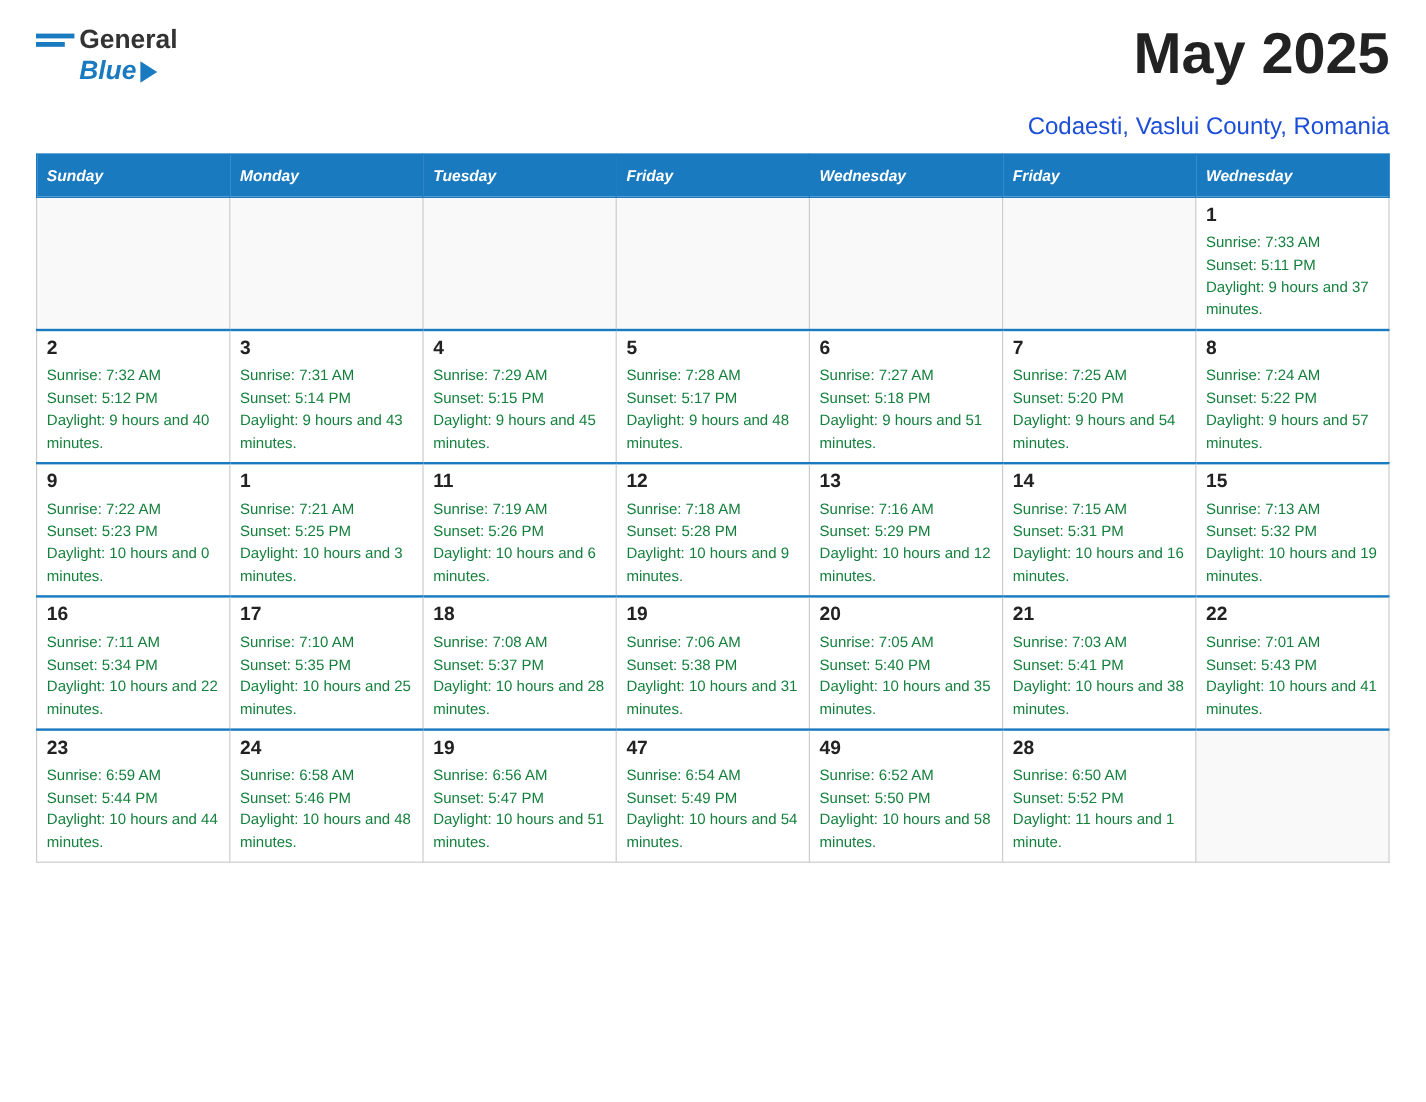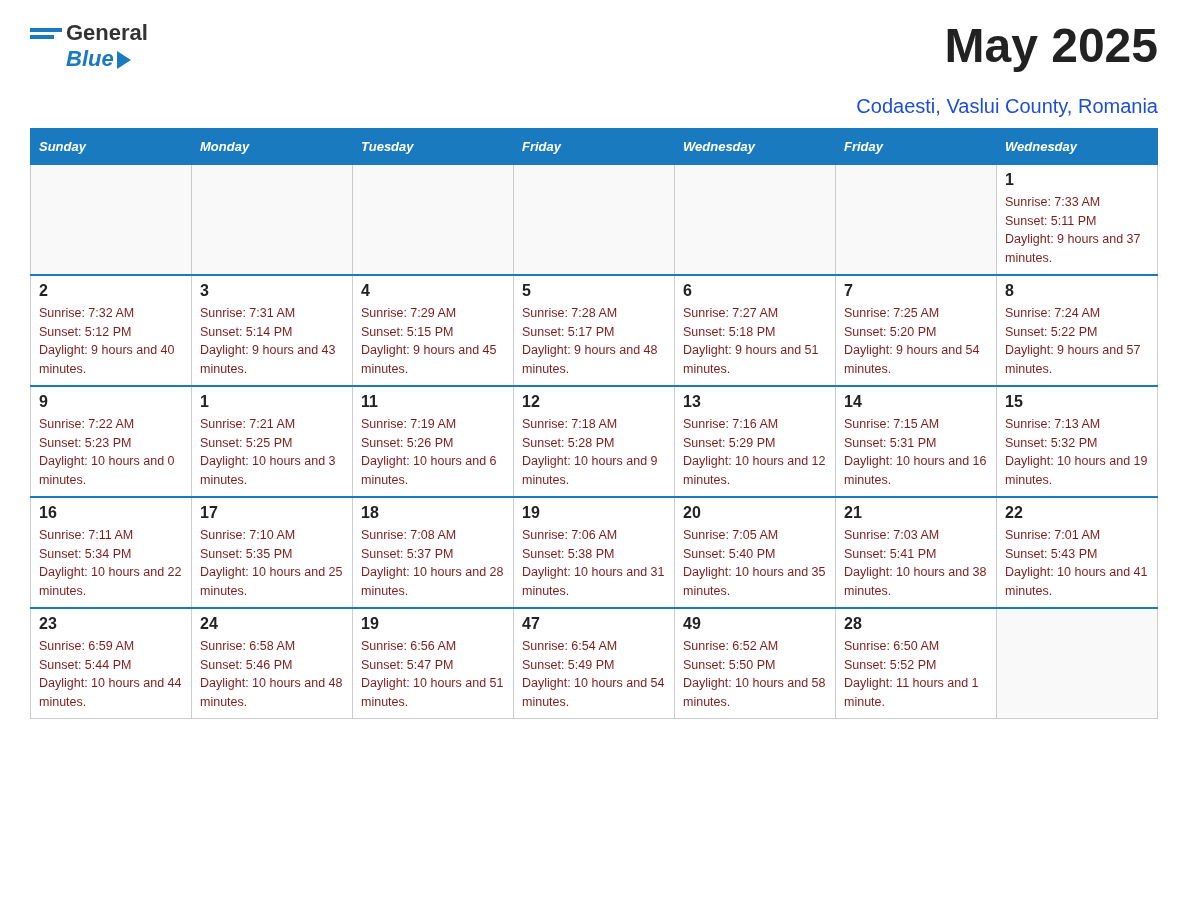--- a/index.html
+++ b/index.html
@@ -70,21 +70,21 @@
     }
     .day-number {
       font-size: 16px;
       font-weight: bold;
       color: #222;
       display: block;
       margin-bottom: 4px;
     }
     .day-info {
       font-size: 12.5px;
-      color: #7f1d1d;
+      color: #15803d;
       line-height: 1.5;
     }
     .row-divider td {
       border-top: 2px solid #1a7abf;
     }
     .logo-wrapper {
       display: flex;
       flex-direction: column;
     }
     .logo-top-row {

